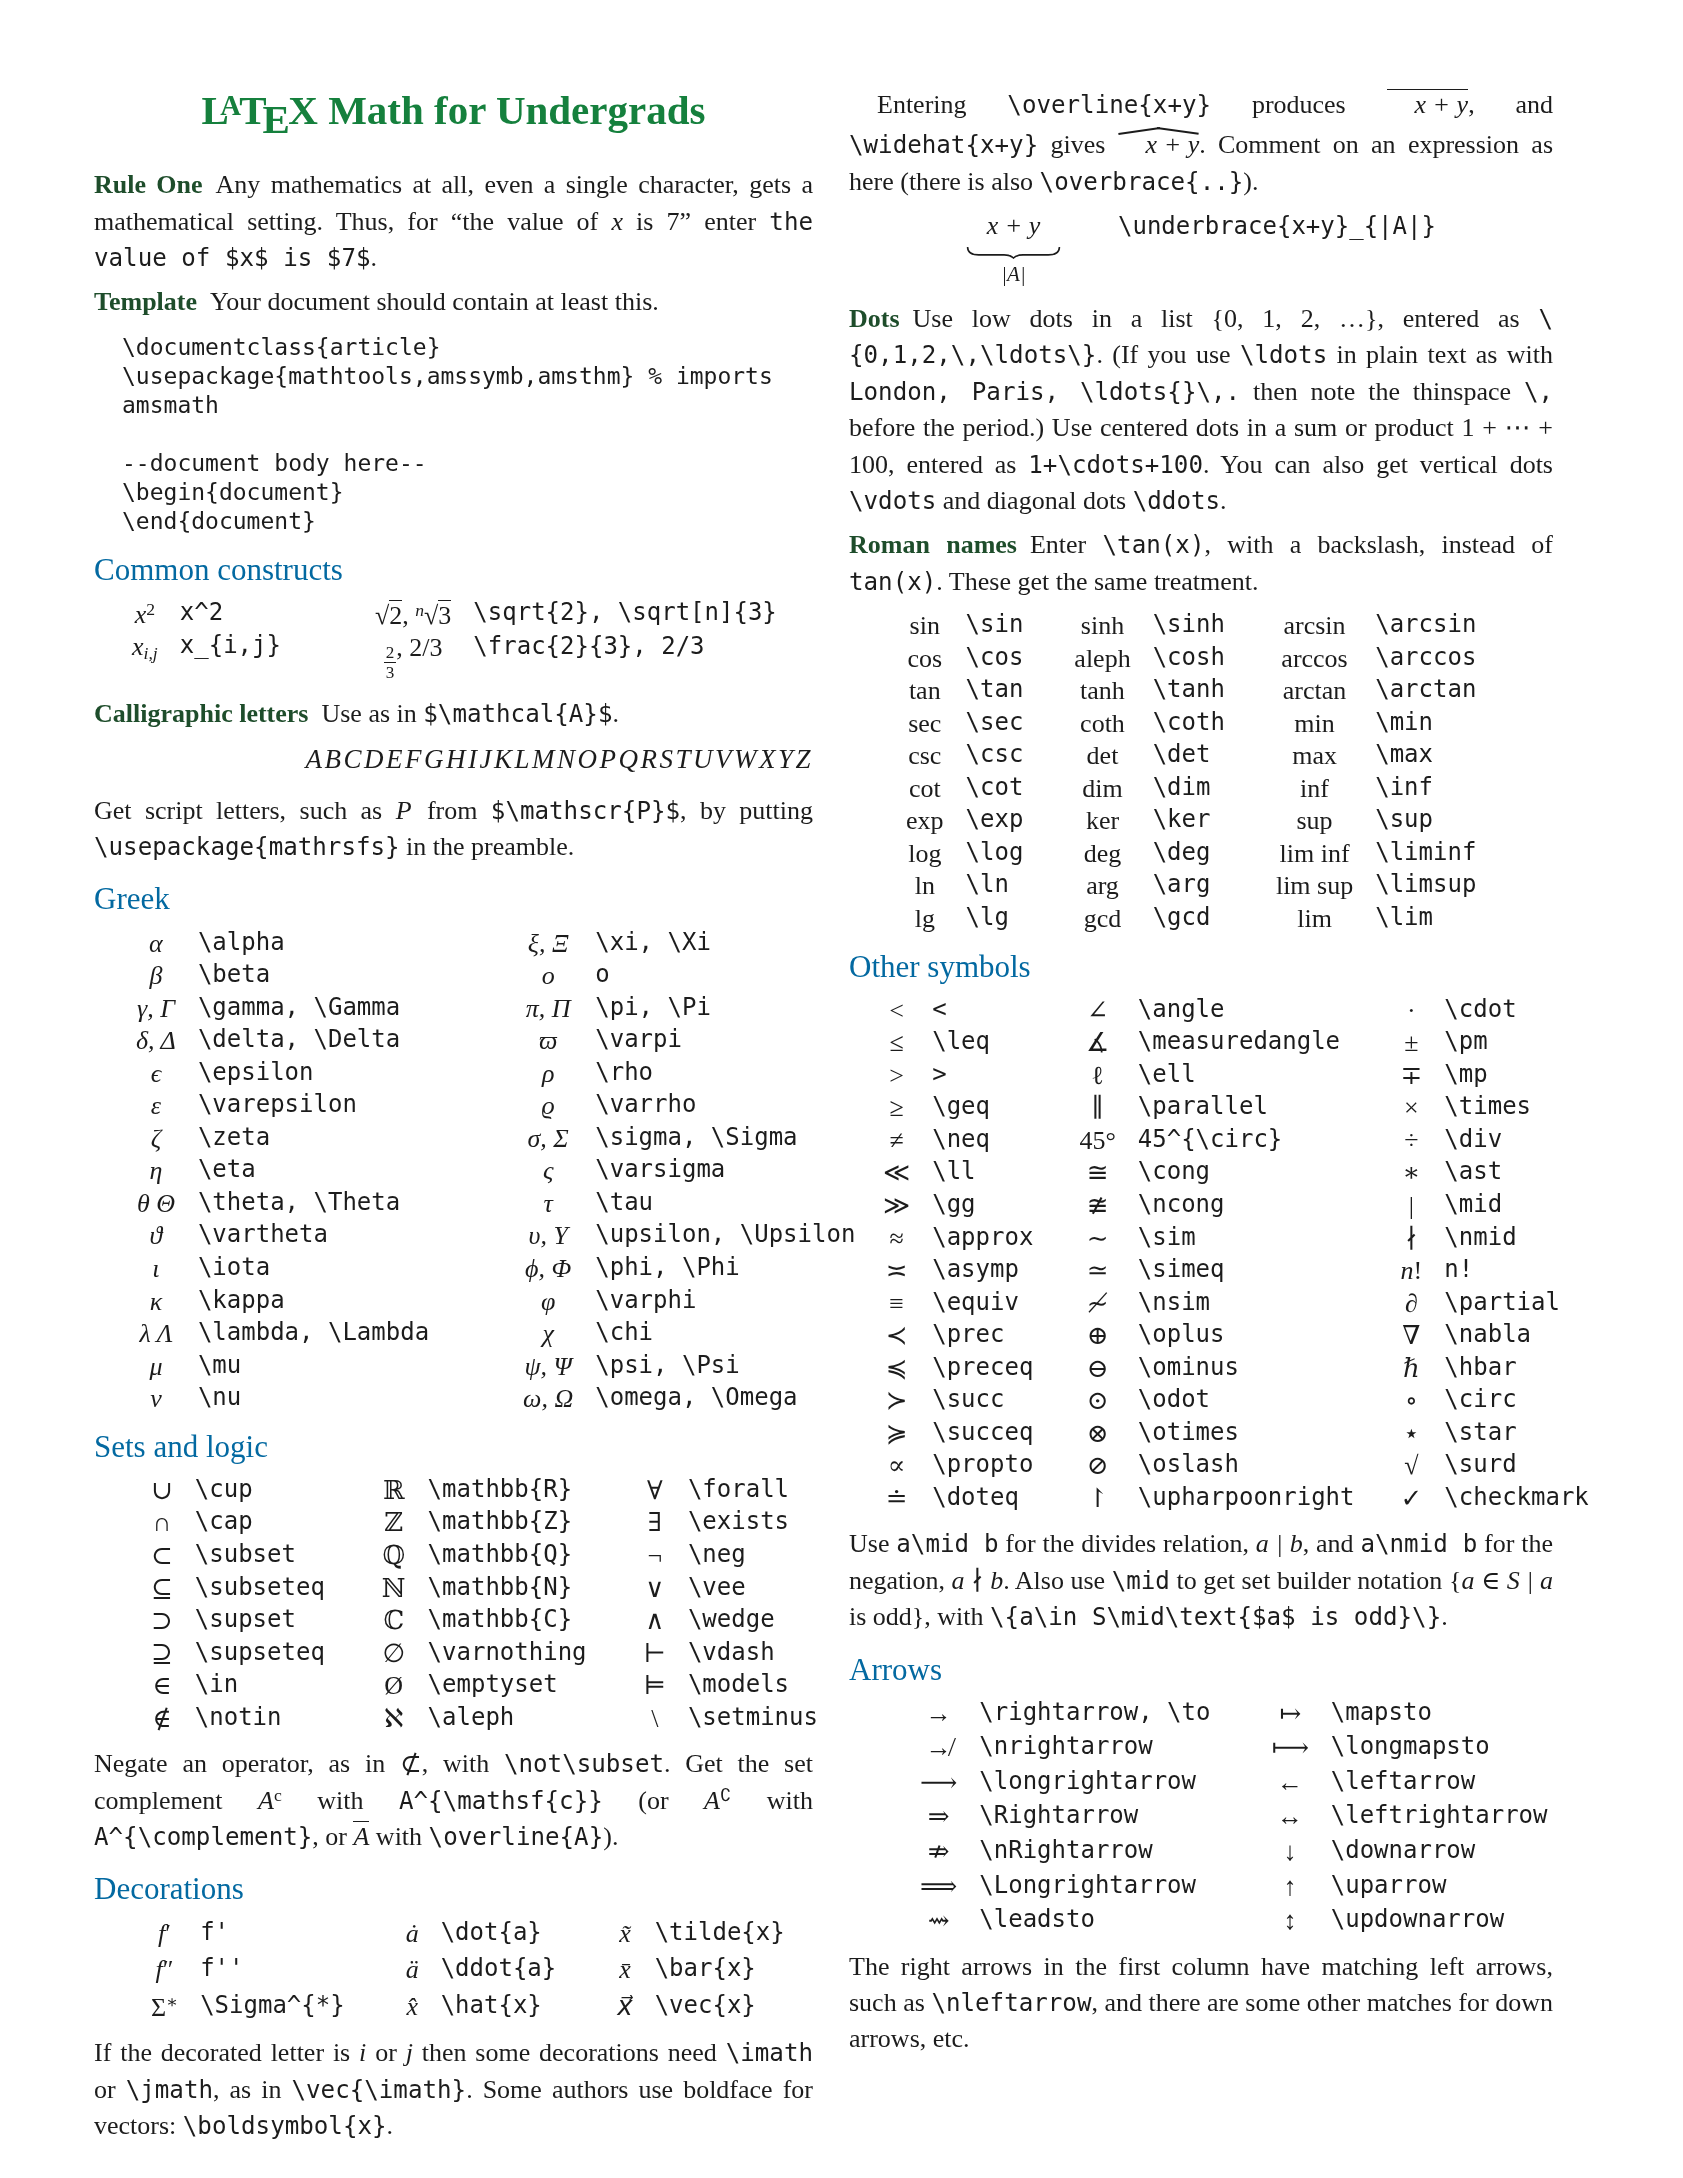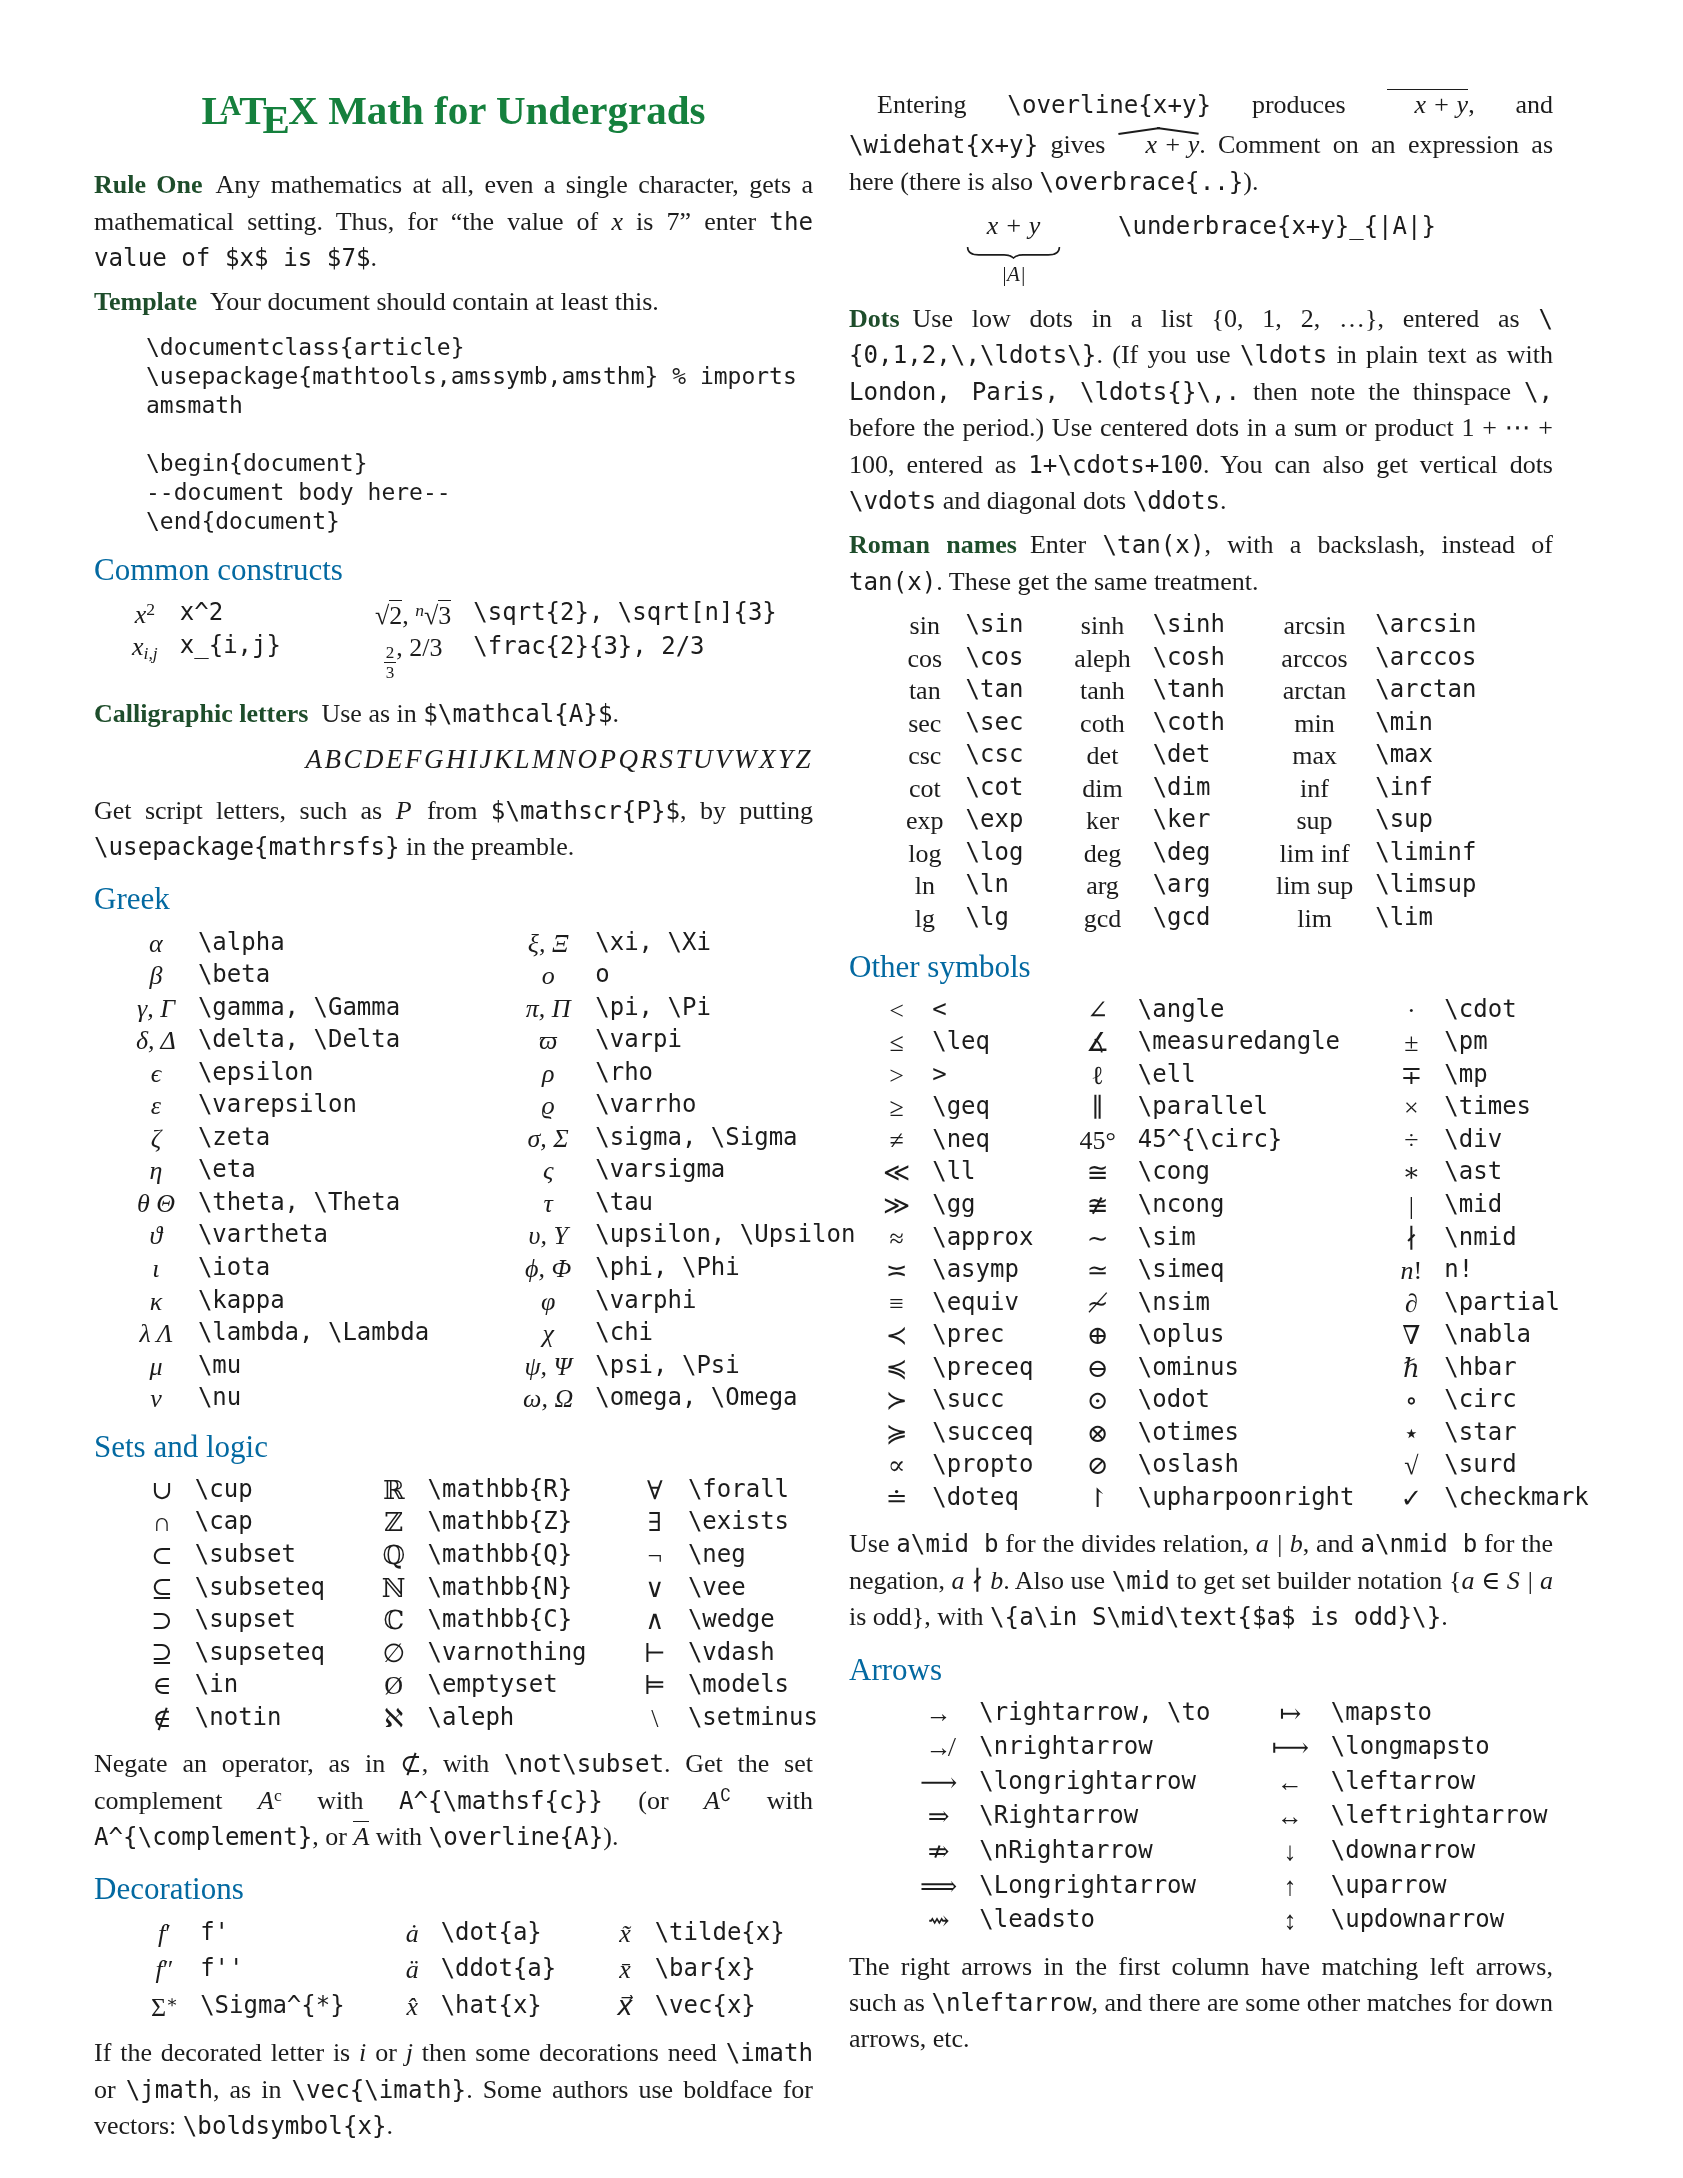--- a/index.html
+++ b/index.html
@@ -20,21 +20,21 @@
   .lx-e{vertical-align:-0.22em;margin-left:-0.10em;margin-right:-0.04em;}
   h2.sec{
     font-size:31px;line-height:1.2;color:#0369a1;font-weight:normal;
     margin:15px 0 9px 0;
   }
   p{margin:0 0 8px 0;text-align:justify;}
   p.indent{text-indent:28px;}
   .runin{color:#1e4d2b;font-weight:bold;margin-right:13px;}
   .codeblock{
     font-family:"DejaVu Sans Mono","Liberation Mono",monospace;
-    font-size:23px;line-height:1.26;margin:12px 0 12px 52px;text-align:left;
+    font-size:23px;line-height:1.26;margin:12px 0 12px 28px;text-align:left;
   }
   .sg-rm{}
   .sg-it{font-style:italic;}
   .sg-cal{font-style:italic;letter-spacing:2px;}
   .sg-tt{font-family:"DejaVu Sans Mono","Liberation Mono",monospace;font-size:0.93em;}
   .sg-sup{font-size:0.68em;vertical-align:0.45em;}
   .sg-supit{font-size:0.68em;vertical-align:0.45em;font-style:italic;}
   .sg-subit{font-size:0.68em;vertical-align:-0.25em;font-style:italic;}
   .sg-over{display:inline-block;border-top:1.5px solid currentColor;padding-top:1px;line-height:1.05;}
   .sg-overit{display:inline-block;border-top:1.5px solid currentColor;padding-top:1px;line-height:1.05;font-style:italic;}
@@ -76,22 +76,22 @@
     <h1 class="title"><span class="lx"><span>L</span><span class="lx-a">A</span><span>T</span><span class="lx-e">E</span><span>X</span></span> <span>Math for Undergrads</span></h1>
 
     <p><span class="runin">Rule One</span><span><span class="sg-rm">Any mathematics at all, even a single character, gets a mathematical setting. Thus, for “the value of </span><span class="sg-it">x</span><span class="sg-rm"> is 7” enter </span><span class="sg-tt">the value of $x$ is $7$</span><span class="sg-rm">.</span></span></p>
 
     <p><span class="runin">Template</span><span><span class="sg-rm">Your document should contain at least this.</span></span></p>
 
     <div class="codeblock">
         <div class="codeline">\documentclass{article}</div>
         <div class="codeline">\usepackage{mathtools,amssymb,amsthm} % imports amsmath</div>
         <div class="codeline">&nbsp;</div>
+        <div class="codeline">  --document body here--</div>
         <div class="codeline">\begin{document}</div>
-        <div class="codeline">  --document body here--</div>
         <div class="codeline">\end{document}</div>
       </div>
 
     <h2 class="sec">Common constructs</h2>
     <div class="symtable tbl-constructs">
         <div class="symgroup">
           <span class="sym"><span class="sg-it">x</span><span class="sg-sup">2</span></span>
           <span class="code">x^2</span>
           <span class="sym"><span class="sg-it">x</span><span class="sg-subit">i,j</span></span>
           <span class="code">x_{i,j}</span>

